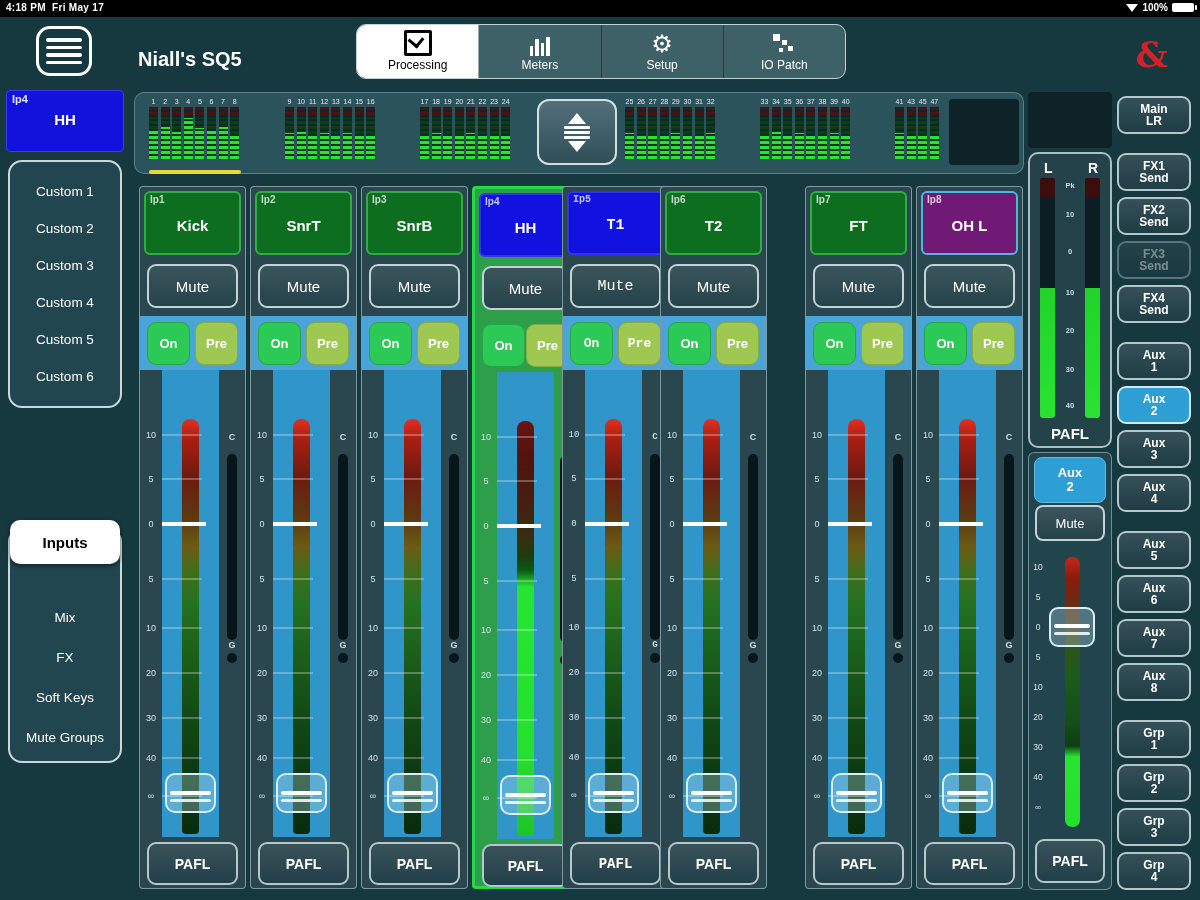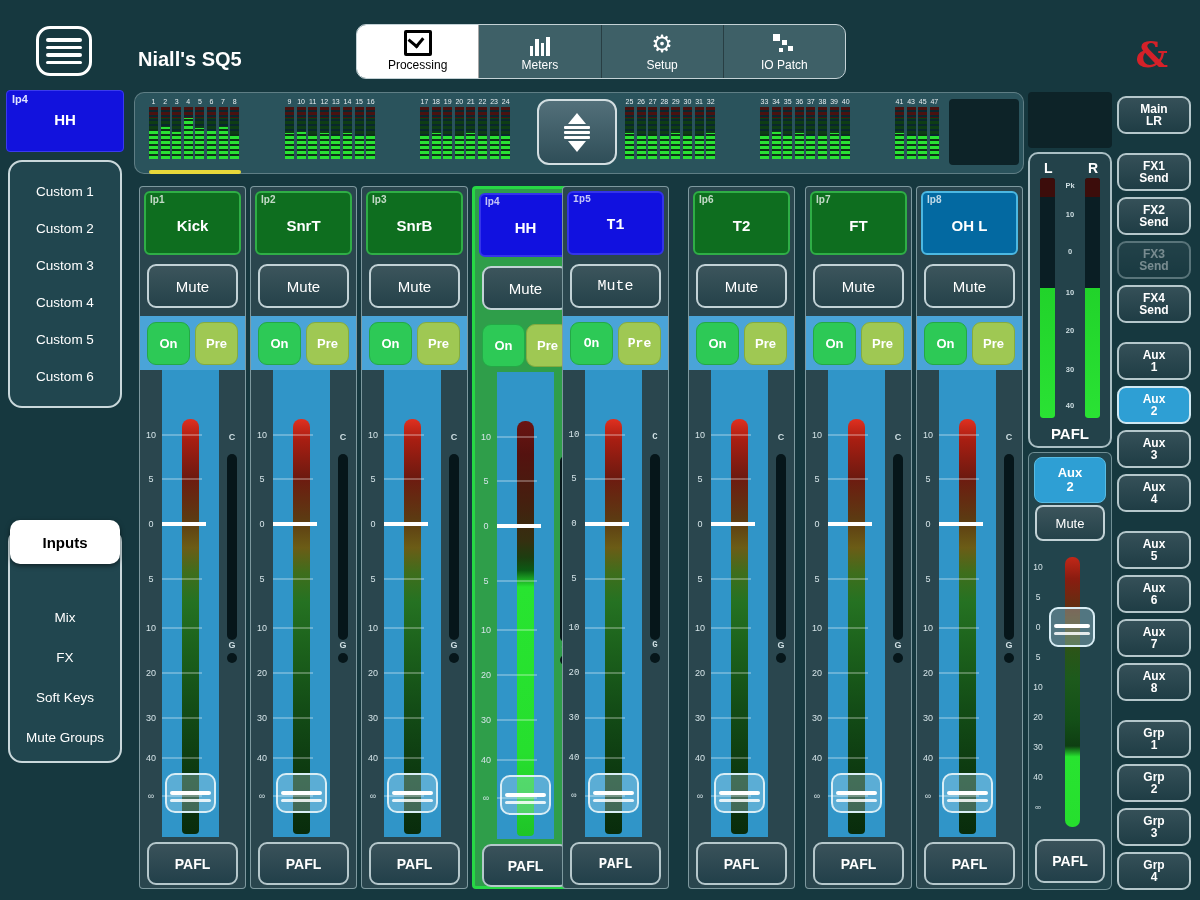--- a/index.html
+++ b/index.html
@@ -81,21 +81,21 @@
 
   
   .strip{position:absolute;top:186px;width:107px;height:703px;background:#2a464e;
          border:1px solid rgba(210,235,240,.5);border-radius:4px;box-sizing:border-box;}
   .strip.sel{border:3px solid #27d845;background:#2f9e4a;}
   .nm{position:absolute;left:4px;right:4px;top:4px;height:64px;border-radius:6px;box-sizing:border-box;}
   .nm .cid{position:absolute;left:4px;top:1px;font-size:10px;font-weight:bold;color:rgba(255,255,255,.75);}
   .nm .nlabel{position:absolute;left:0;right:0;top:24px;text-align:center;font-size:15px;font-weight:bold;}
   .nm.green{background:#0e6e1f;border:2px solid #2fae46;}
   .nm.blue{background:#1111e0;border:2px solid #3434ea;}
-  .nm.cyan{background:#0369a1;border:2px solid #4cb8e2;}
+  .nm.cyan{background:#701a75;border:2px solid #4cb8e2;}
   .mutebtn{position:absolute;left:7px;right:7px;top:77px;height:44px;border-radius:9px;
            background:linear-gradient(#3c555c,#25424a);border:2px solid #c2d2d6;box-sizing:border-box;
            display:flex;align-items:center;justify-content:center;font-size:15px;}
   .band{position:absolute;left:0;right:0;top:129px;height:54px;background:#4aa4d8;}
   .strip.sel .band{background:#2f9e4a;}
   .onbtn,.prebtn{position:absolute;top:6px;width:41px;height:41px;border-radius:9px;
                  display:flex;align-items:center;justify-content:center;font-size:13px;font-weight:bold;color:#fff;}
   .onbtn{left:7px;background:#2dc956;border:1px solid #24a846;}
   .prebtn{right:7px;background:#9fc853;border:1px solid #84ab3f;}
   .fader{position:absolute;left:0;right:0;top:183px;height:467px;}
@@ -164,20 +164,30 @@
           display:flex;flex-direction:column;align-items:center;justify-content:center;
           font-size:12px;font-weight:bold;line-height:12.5px;}
   .mixbtn.sel{background:#2e9fd4;border-color:#cfe8f2;}
   .mixbtn.dis{opacity:.42;}
 </style>
 </head>
 <body>
 
 <div id="app">
 
+  <div id="statusbar">
+    <span class="left">
+      <span>4:18 PM</span>&nbsp;&nbsp;<span>Fri May 17</span>
+    </span>
+    <span class="right">
+      <span class="wifi"></span>
+      <span>100%</span>
+      <span class="batt"></span>
+    </span>
+  </div>
 
   <div id="hamburger" class="abs">
     <span></span>
       <span></span>
       <span></span>
       <span></span>
   </div>
   <div id="title" class="abs">Niall's SQ5</div>
   <div id="tabbar" class="abs">
       <div class="tab sel">
@@ -840,21 +850,21 @@
         </div>
         <div class="sidecol">
           <span class="cl">C</span>
           <div class="grbar"></div>
           <span class="gl">G</span>
           <div class="gdot"></div>
         </div>
       </div>
       <div class="paflbtn">PAFL</div>
     </div>
-    <div class="strip" style="left: 688px;">
+    <div class="strip" style="left: 660px;">
       <div class="nm green">
         <span class="cid">Ip6</span>
         <span class="nlabel">T2</span>
       </div>
       <div class="mutebtn">Mute</div>
       <div class="band">
         <div class="onbtn">On</div>
         <div class="prebtn">Pre</div>
       </div>
       <div class="fader">

